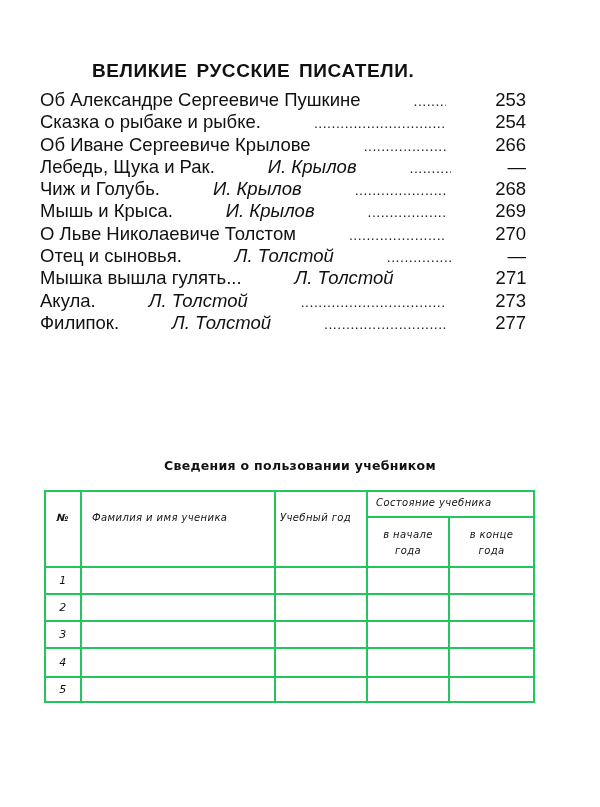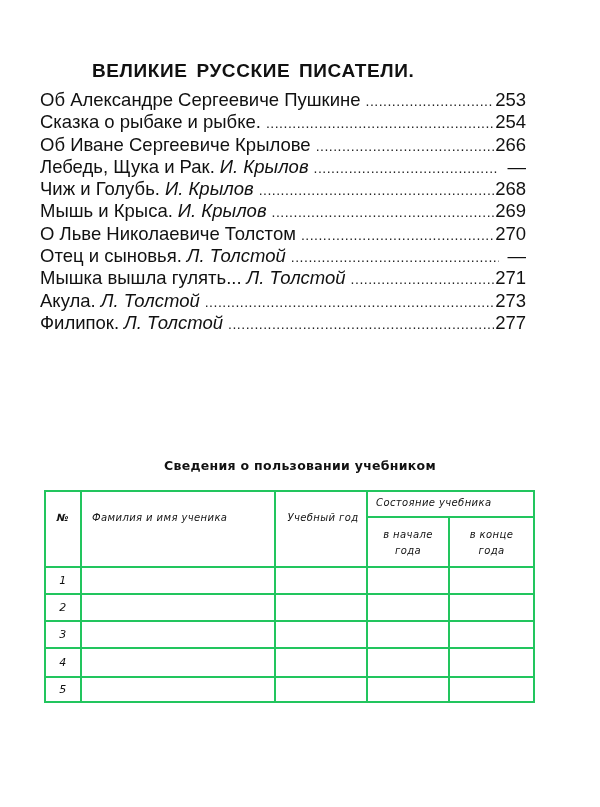--- a/index.html
+++ b/index.html
@@ -9,21 +9,21 @@
       font-family: "Liberation Sans", "DejaVu Sans", sans-serif;
     }
     .title {
       position: absolute; left: 92px; top: 60px;
       font-size: 19px; font-weight: bold; letter-spacing: 0.6px; white-space: nowrap;
       word-spacing: 3px;
     }
     .toc { position: absolute; left: 40px; top: 89px; width: 486px; }
     .toc-row {
       display: flex; align-items: baseline; height: 22.3px;
-      font-size: 18.5px; line-height: 22.3px; white-space: nowrap;
+      font-size: 18.5px; line-height: 22.3px; white-space: nowrap; gap: 48px;
     }
     .toc-title { flex: 0 0 auto; }
     .toc-author { font-style: italic; margin-left: 5px; flex: 0 0 auto; }
     .toc-dots {
       flex: 1 1 auto; overflow: hidden; margin: 0 1px 0 5px;
       font-size: 14px; letter-spacing: 0.5px; color: #222;
     }
     .toc-dots::after {
       content: "......................................................................................................................................";
     }
@@ -38,21 +38,21 @@
     table.usage {
       position: absolute; left: 44px; top: 490px;
       border-collapse: collapse; table-layout: fixed;
       font-family: "DejaVu Sans", sans-serif; font-size: 10px; letter-spacing: 0.4px;
     }
     table.usage td, table.usage th {
       border: 2px solid #22c55e; padding: 0; font-weight: normal; vertical-align: top; font-style: italic;
     }
     .h-no { text-align: center; padding-top: 20px !important; font-weight: bold !important; }
     .h-name { text-align: left; padding: 20px 0 0 10px !important; }
-    .h-year { text-align: center; padding: 20px 0 0 4px !important; margin-left: 44px; }
+    .h-year { text-align: left; padding: 20px 0 0 4px !important; margin-left: 44px; }
     .h-state { text-align: left; padding: 5px 0 0 8px !important; height: 19px; }
     .h-sub { text-align: center; padding-top: 9px !important; line-height: 16px; }
     .row-no { text-align: center; vertical-align: middle !important; font-weight: bold; font-size: 11px; }
   </style>
 </head>
 <body>
 
 <div class="title">ВЕЛИКИЕ РУССКИЕ ПИСАТЕЛИ.</div>
 
 <div class="toc">

